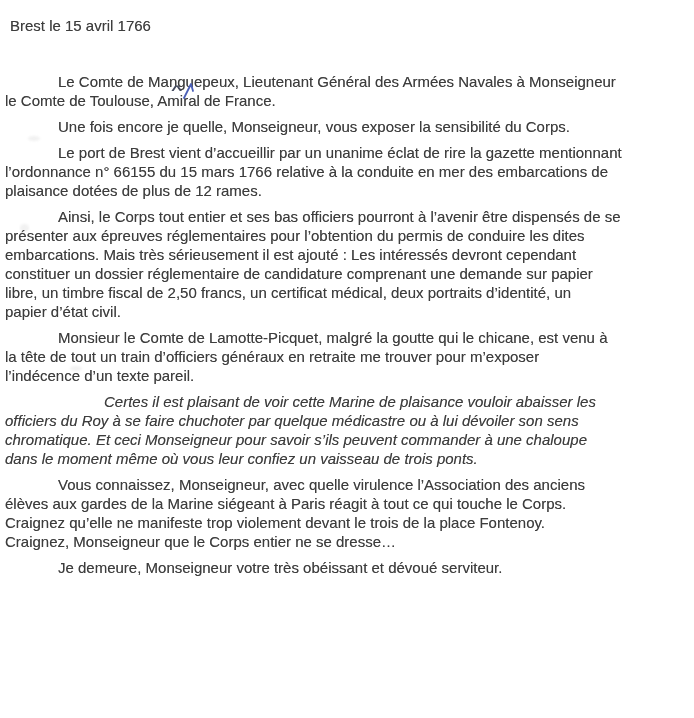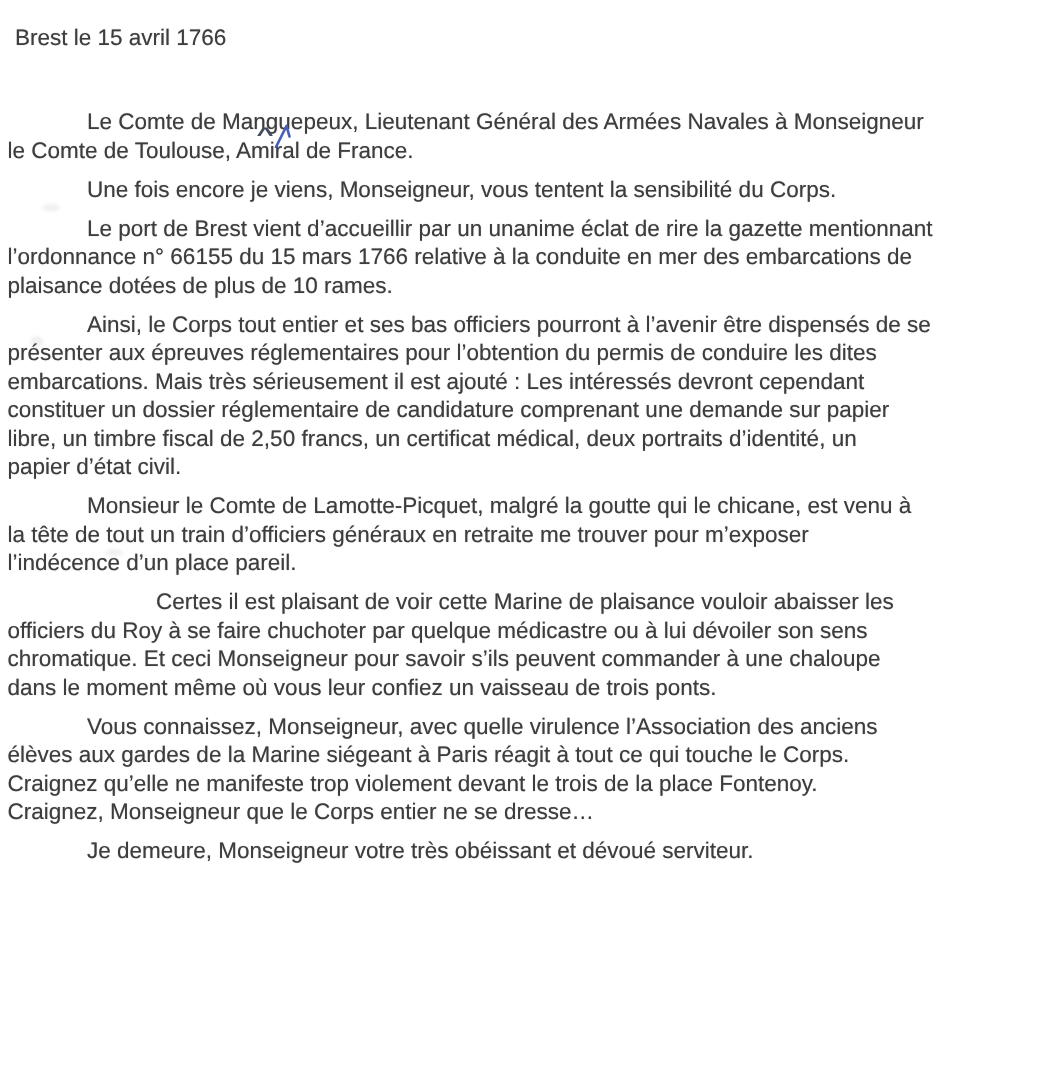--- a/index.html
+++ b/index.html
@@ -33,20 +33,21 @@
   .para {
     margin: 0 0 7px 0;
     font-size: 15px;
     line-height: 19px;
     text-indent: 53px;
     white-space: pre-line;
     text-shadow: 0 0 0.6px rgba(61,61,61,0.55);
   }
   .para.deep {
     text-indent: 99px;
+    font-style: italic;
   }
   .para:last-of-type {
     margin-bottom: 0;
   }
   
   .blue-mark {
     position: absolute;
     left: 182px;
     top: 82px;
     width: 13px;
@@ -79,33 +80,33 @@
 </style>
 </head>
 <body>
 
 <main class="page">
 
   <p class="date">Brest le 15 avril 1766</p>
 
   <p class="para">Le Comte de Manguepeux, Lieutenant Général des Armées Navales à Monseigneur
 le Comte de Toulouse, Amiral de France.</p>
-  <p class="para">Une fois encore je viens, Monseigneur, vous tentent la sensibilité du Corps.</p>
+  <p class="para">Une fois encore je quelle, Monseigneur, vous exposer la sensibilité du Corps.</p>
   <p class="para">Le port de Brest vient d’accueillir par un unanime éclat de rire la gazette mentionnant
 l’ordonnance n° 66155 du 15 mars 1766 relative à la conduite en mer des embarcations de
-plaisance dotées de plus de 10 rames.</p>
+plaisance dotées de plus de 12 rames.</p>
   <p class="para">Ainsi, le Corps tout entier et ses bas officiers pourront à l’avenir être dispensés de se
 présenter aux épreuves réglementaires pour l’obtention du permis de conduire les dites
 embarcations. Mais très sérieusement il est ajouté : Les intéressés devront cependant
 constituer un dossier réglementaire de candidature comprenant une demande sur papier
 libre, un timbre fiscal de 2,50 francs, un certificat médical, deux portraits d’identité, un
 papier d’état civil.</p>
   <p class="para">Monsieur le Comte de Lamotte-Picquet, malgré la goutte qui le chicane, est venu à
 la tête de tout un train d’officiers généraux en retraite me trouver pour m’exposer
-l’indécence d’un place pareil.</p>
+l’indécence d’un texte pareil.</p>
   <p class="para deep">Certes il est plaisant de voir cette Marine de plaisance vouloir abaisser les
 officiers du Roy à se faire chuchoter par quelque médicastre ou à lui dévoiler son sens
 chromatique. Et ceci Monseigneur pour savoir s’ils peuvent commander à une chaloupe
 dans le moment même où vous leur confiez un vaisseau de trois ponts.</p>
   <p class="para">Vous connaissez, Monseigneur, avec quelle virulence l’Association des anciens
 élèves aux gardes de la Marine siégeant à Paris réagit à tout ce qui touche le Corps.
 Craignez qu’elle ne manifeste trop violement devant le trois de la place Fontenoy.
 Craignez, Monseigneur que le Corps entier ne se dresse…</p>
   <p class="para">Je demeure, Monseigneur votre très obéissant et dévoué serviteur.</p>
 

